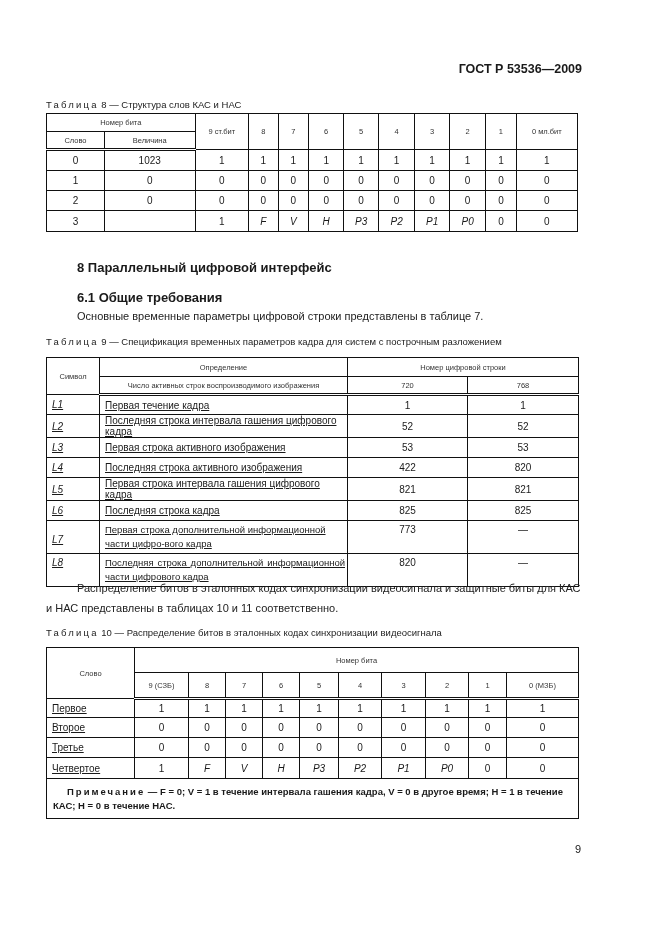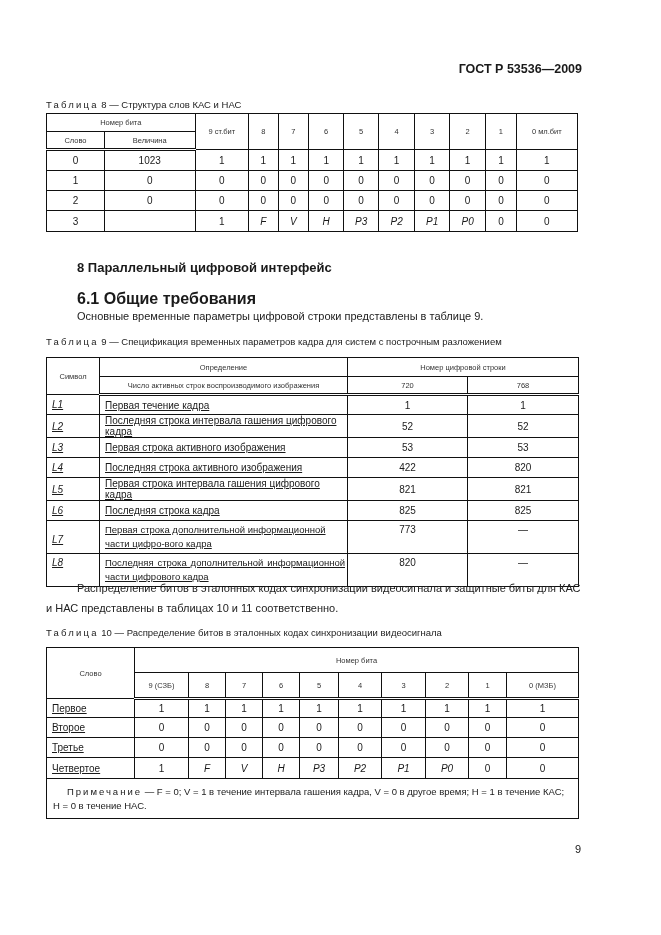--- a/index.html
+++ b/index.html
@@ -9,23 +9,23 @@
   .hdr { right:79px; top:62px; font-weight:bold; font-size:12.5px;text-align:right; }
   .cap { font-size:9.5px; color:#222; }
   .cap .sp { letter-spacing:2.2px; }
   table { border-collapse:collapse; position:absolute; table-layout:fixed; }
   td { border:1px solid #111; text-align:center; vertical-align:middle; padding:0 2px; font-size:10px; }
   td.h { font-size:7.5px; color:#333; }
   .thick-b td { border-bottom:3px double #111; }
   .it { font-style:italic; }
   .left { text-align:left; padding-left:5px;text-decoration:underline; }
   .sec { font-weight:bold; font-size:13px; }
-  .sub { font-weight:bold; font-size:16px; }
+  .sub { font-weight:bold; font-size:13px; }
   .body { font-size:11px; color:#222; }
-  .note { font-size:9.5px; text-align:left; padding:5px 5px 5px 6px; line-height:14px; }
+  .note { font-size:9.5px; text-align:left; padding:5px 5px 5px 6px; line-height:14px;font-weight:bold; }
   .note .sp { letter-spacing:2px; }
   .pg { font-size:11px; }
 </style>
 </head>
 <body>
 
 <div class="abs hdr">ГОСТ Р 53536—2009</div>
 
 <div class="abs cap" style="left:46px; top:91px;margin-top:8px;">
   <span class="sp">Таблица</span><span> 8 — Структура слов КАС и НАС</span>
@@ -117,21 +117,21 @@
     <td class="it">P1</td>
     <td class="it">P0</td>
     <td>0</td>
     <td>0</td>
   </tr>
 </tbody>
   </table>
 
 <div class="abs sec" style="left:77px; top:260px;">8  Параллельный цифровой интерфейс</div>
 <div class="abs sub" style="left:77px; top:290px;">6.1  Общие требования</div>
-<div class="abs body" style="left:77px; top:310px;">Основные временные параметры цифровой строки представлены в  таблице 9.</div>
+<div class="abs body" style="left:77px; top:310px;">Основные временные параметры цифровой строки представлены в  таблице 7.</div>
 
 <div class="abs cap" style="left:46px; top:336px;">
   <span class="sp">Таблица</span><span> 9 — Спецификация временных параметров кадра для систем с построчным разложением</span>
 </div>
 <table style="left:46px; top:357px; width:532px;">
   <colgroup>
       <col style="width:53px">
       <col style="width:248px">
       <col style="width:120px">
       <col style="width:111px">

